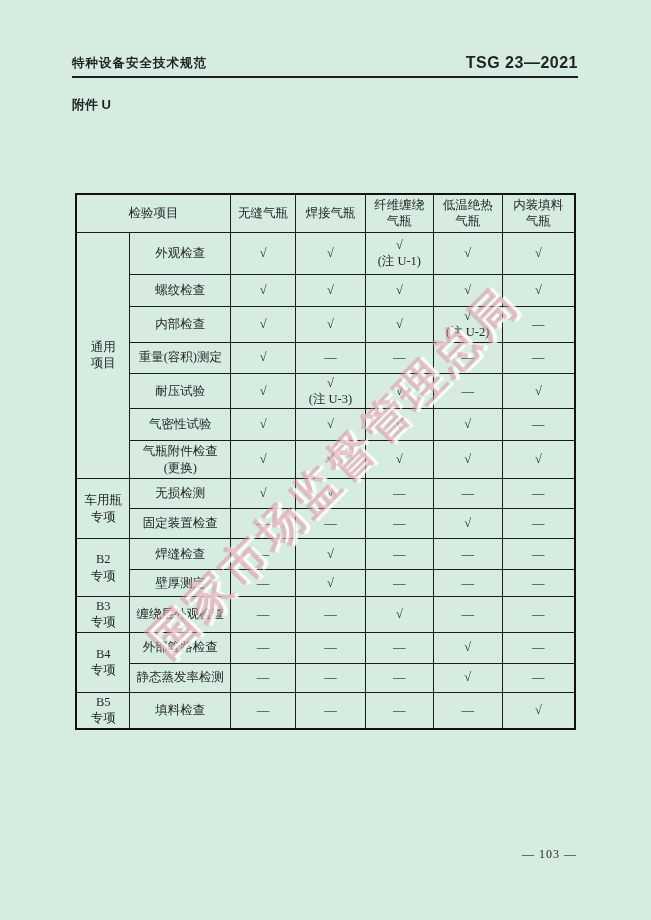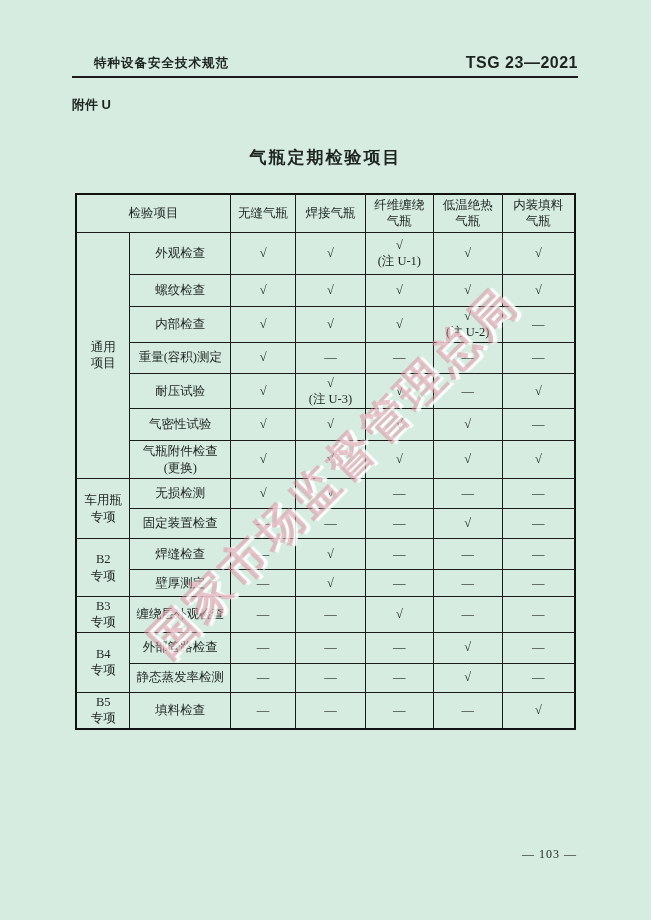--- a/index.html
+++ b/index.html
@@ -13,21 +13,21 @@
   .page{position:relative;width:651px;height:920px;}
 
   
   .runhead{
     position:absolute;left:72px;top:54px;width:506px;
     display:flex;justify-content:space-between;align-items:flex-end;
     border-bottom:2px solid #1c1c1c;padding-bottom:4px;
   }
   .runhead .left{
     font-family:"Liberation Sans","DejaVu Sans",sans-serif;
-    font-weight:bold;font-size:12.5px;letter-spacing:1px;margin-left:22px;
+    font-weight:bold;font-size:12.5px;letter-spacing:1px;
   }
   .runhead .right{
     font-family:"Liberation Sans","DejaVu Sans",sans-serif;
     font-weight:bold;font-size:16px;letter-spacing:0.5px;
   }
 
   .attachment{
     position:absolute;left:72px;top:96px;
     font-family:"Liberation Sans","DejaVu Sans",sans-serif;
     font-weight:bold;font-size:13px;
@@ -86,21 +86,20 @@
 
 <div class="page">
 
   <div class="runhead">
     <span class="left">特种设备安全技术规范</span>
     <span class="right">TSG 23—2021</span>
   </div>
 
   <div class="attachment">附件 U</div>
 
-  <div class="doc-title">气瓶定期检验项目</div>
 
   <div class="table-wrap">
     <table>
       <colgroup>
         <col class="c-group">
           <col class="c-item">
         <col class="c-d1">
           <col class="c-d2">
           <col class="c-d3">
           <col class="c-d4">

